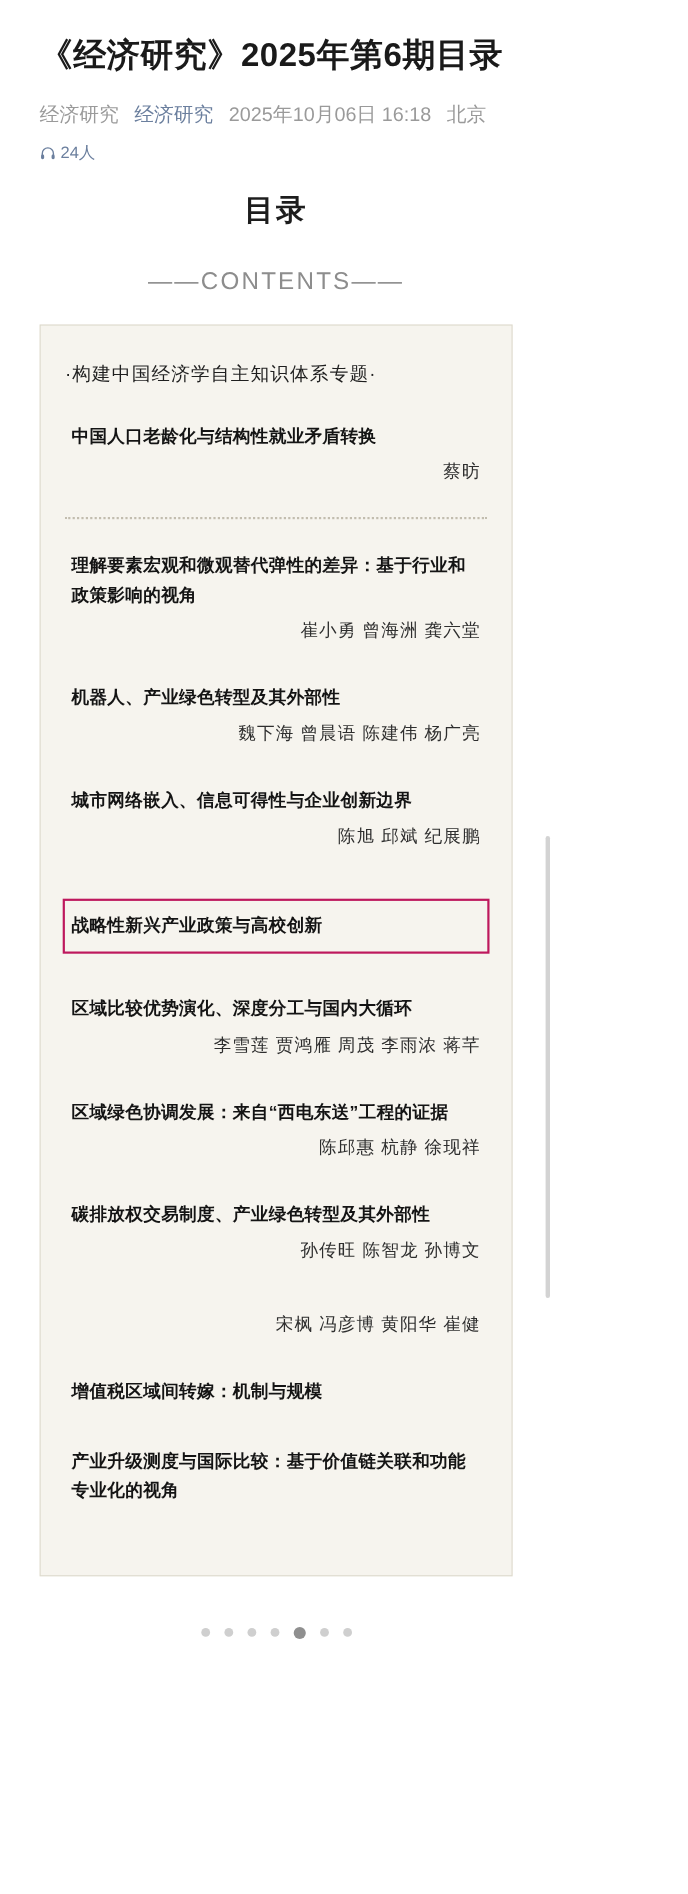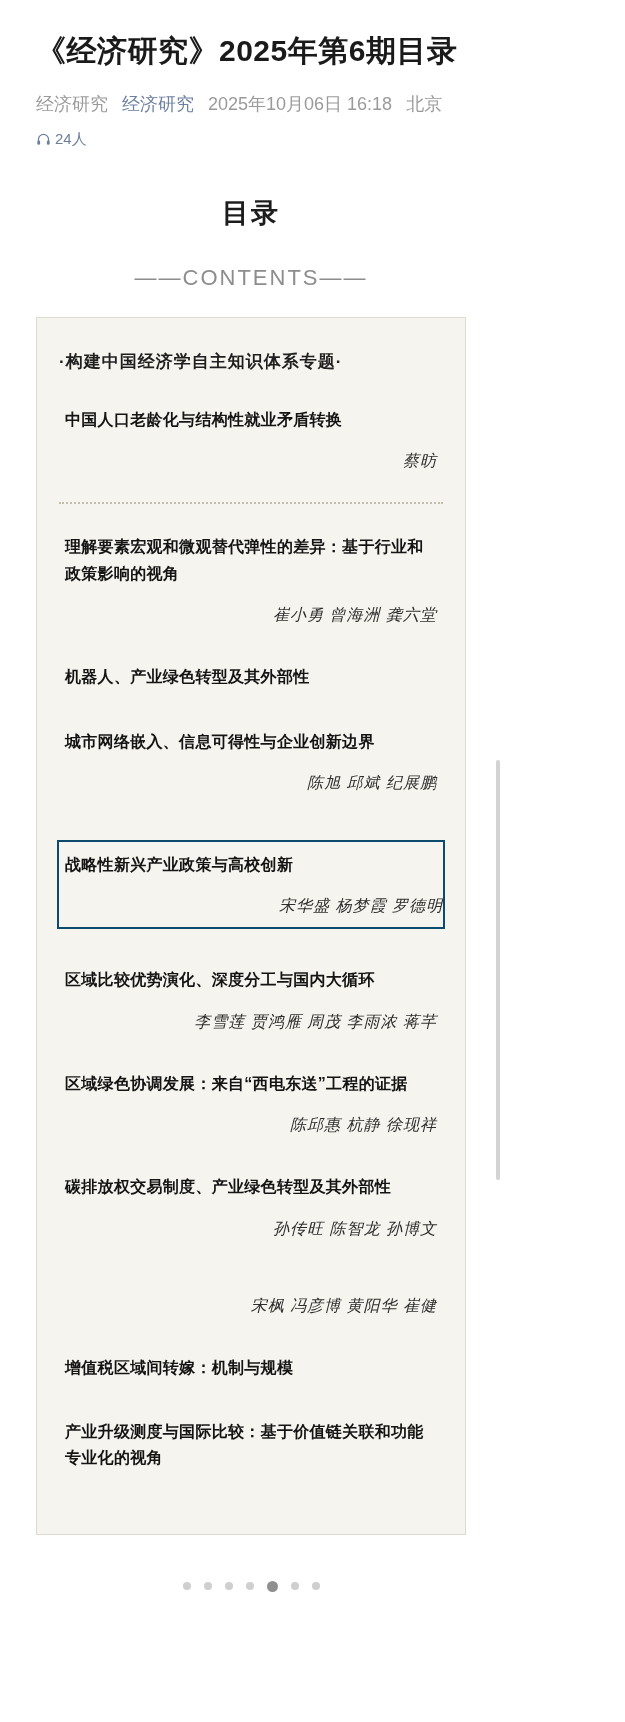--- a/index.html
+++ b/index.html
@@ -54,21 +54,21 @@
     height: 15px;
     position: relative;
   }
   .headphone-icon svg { display: block; }
 
   
   .content {
     padding: 0 36px;
   }
   .catalog-heading {
-    margin-top: 46px;
+    margin-top: 24px;
     text-align: center;
     font-size: 27px;
     font-weight: 700;
     color: #1d1d1d;
     letter-spacing: 2px;
   }
   .contents-sub {
     margin-top: 34px;
     text-align: center;
     font-size: 22px;
@@ -79,48 +79,47 @@
   
   .toc-card {
     margin-top: 26px;
     margin-bottom: 30px;
     background: #f6f4ee;
     border: 1px solid #dedacd;
     padding: 26px 22px 28px 22px;
   }
   .toc-section-title {
     font-size: 17px;
-    font-weight: 700;
+    font-weight: 400;
     color: #1f1f1f;
     letter-spacing: 1px;
     margin: 6px 0 30px 0;
   }
   .toc-item {
     margin-bottom: 6px;
     padding: 4px 6px 6px 6px;
   }
   .toc-item.highlighted {
-    border: 2px solid #0c4a6e;
-    padding: 10px 0 10px 6px;
+    border: 2px solid #be185d;
+    padding: 10px 24px 10px 6px;
     margin: 12px -2px 12px -2px;
   }
   .toc-item-title {
     font-size: 16px;
     font-weight: 700;
     color: #141414;
     line-height: 1.65;
     letter-spacing: 0.3px;
   }
   .toc-item-authors {
-    margin-top: 18px;
+    margin-top: 8px;
     text-align: right;
     font-size: 16px;
     color: #2e2e2e;
     letter-spacing: 1px;
-    font-style: italic;
   }
   .toc-gap { height: 22px; }
   .dotted-divider {
     height: 1px;
     margin: 24px 0 26px 0;
     border-bottom: 2px dotted #b9b4a5;
     opacity: 0.85;
   }
 
   
@@ -193,30 +192,30 @@
             <div class="toc-item-authors">蔡昉</div>
           </div>
           <div class="dotted-divider"></div>
           <div class="toc-item">
             <div class="toc-item-title">理解要素宏观和微观替代弹性的差异：基于行业和政策影响的视角</div>
             <div class="toc-item-authors">崔小勇 曾海洲 龚六堂</div>
           </div>
           <div class="toc-gap"></div>
           <div class="toc-item">
             <div class="toc-item-title">机器人、产业绿色转型及其外部性</div>
+            <div class="toc-item-authors">魏下海 曾晨语 陈建伟 杨广亮</div>
           </div>
           <div class="toc-gap"></div>
           <div class="toc-item">
             <div class="toc-item-title">城市网络嵌入、信息可得性与企业创新边界</div>
             <div class="toc-item-authors">陈旭 邱斌 纪展鹏</div>
           </div>
           <div class="toc-gap"></div>
           <div class="toc-item highlighted">
             <div class="toc-item-title">战略性新兴产业政策与高校创新</div>
-            <div class="toc-item-authors">宋华盛 杨梦霞 罗德明</div>
           </div>
           <div class="toc-gap"></div>
           <div class="toc-item">
             <div class="toc-item-title">区域比较优势演化、深度分工与国内大循环</div>
             <div class="toc-item-authors">李雪莲 贾鸿雁 周茂 李雨浓 蒋芊</div>
           </div>
           <div class="toc-gap"></div>
           <div class="toc-item">
             <div class="toc-item-title">区域绿色协调发展：来自“西电东送”工程的证据</div>
             <div class="toc-item-authors">陈邱惠 杭静 徐现祥</div>

